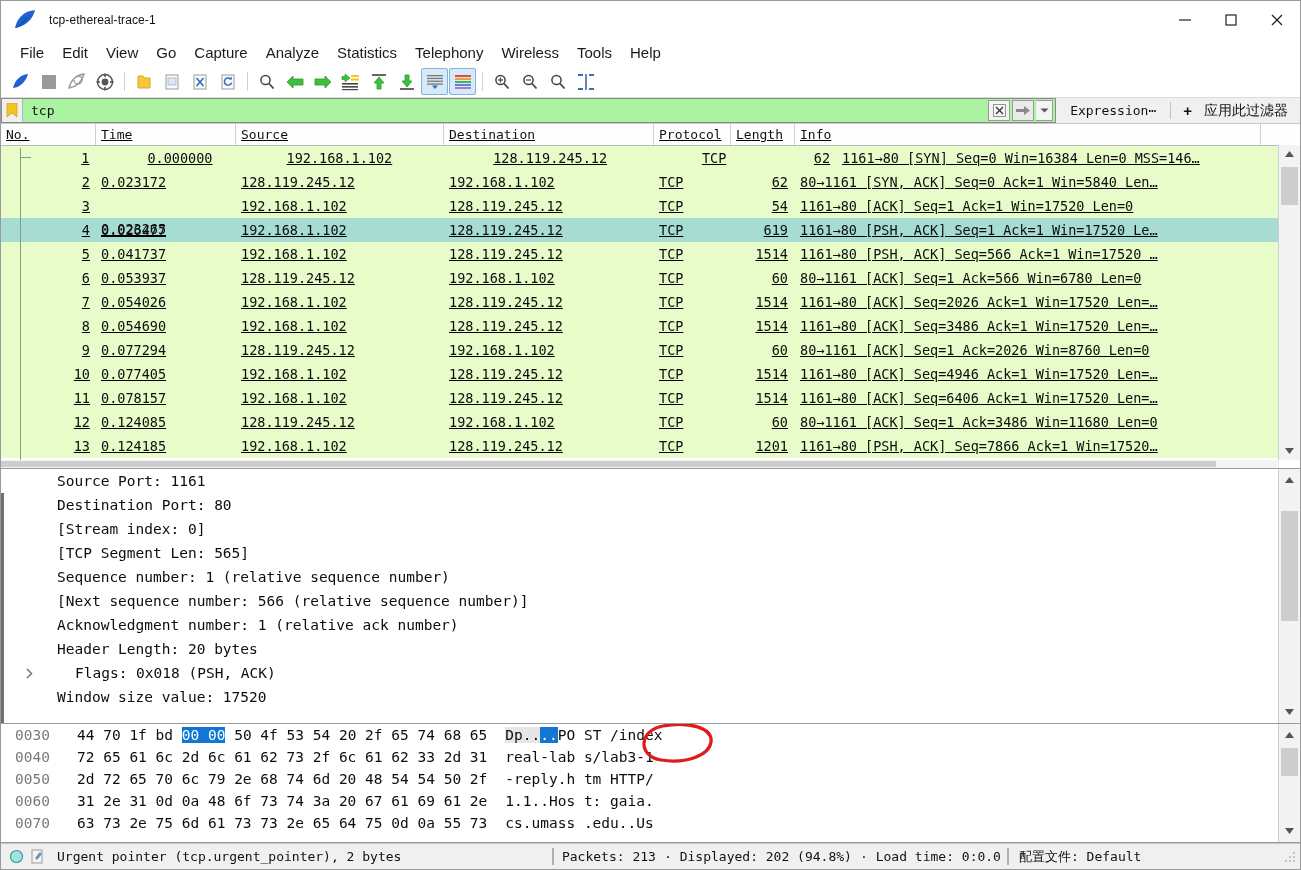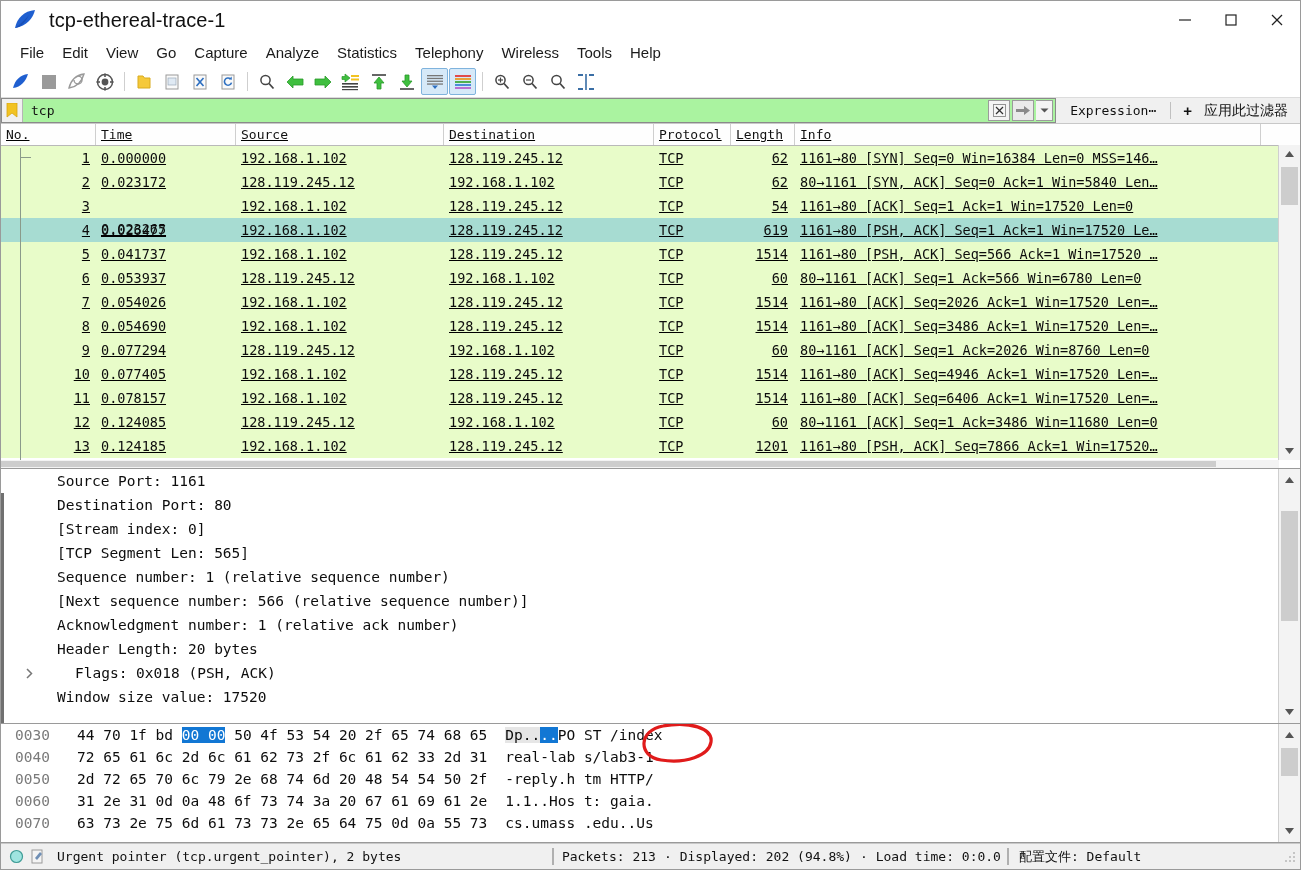--- a/index.html
+++ b/index.html
@@ -16,21 +16,21 @@
     display:flex;flex-direction:column;
   }
 
   
   .titlebar{
     height:38px;flex:0 0 38px;display:flex;align-items:center;
     background:#ffffff;
   }
   .title-icon{width:26px;height:22px;margin-left:12px;margin-right:10px;position:relative;}
   .title-text{
-    font-size:20px;color:#111;letter-spacing:.1px;
+    font-size:12px;color:#111;letter-spacing:.1px;
   }
   .winbtns{margin-left:auto;display:flex;height:38px;}
   .winbtn{
     width:46px;height:38px;display:flex;align-items:center;justify-content:center;
     font-size:15px;color:#222;
   }
   .winbtn svg{display:block;}
 
   
   .menubar{
@@ -418,21 +418,21 @@
         <div class="colh" style="width: 210px;">Destination</div>
         <div class="colh" style="width: 77px;">Protocol</div>
         <div class="colh" style="width: 64px;">Length</div>
         <div class="colh" style="width: 466px;">Info</div>
       </div>
     <div class="rows" id="packet-rows">
       <div class="tree-spine"></div>
       <div class="tree-tick"></div>
     <div class="prow">
           <div class="cell num" style="width: 95px;">1</div>
-          <div class="cell" style="width: 140px;">0.000000</div>
+          <div class="cell" style="width: 140px; margin-left: 47px;">0.000000</div>
           <div class="cell" style="width: 208px;">192.168.1.102</div>
           <div class="cell" style="width: 210px;">128.119.245.12</div>
           <div class="cell" style="width: 77px;">TCP</div>
           <div class="cell len" style="width: 64px;">62</div>
           <div class="cell" style="width: 466px;">1161→80 [SYN] Seq=0 Win=16384 Len=0 MSS=146…</div>
         </div>
         <div class="prow">
           <div class="cell num" style="width: 95px;">2</div>
           <div class="cell" style="width: 140px;">0.023172</div>
           <div class="cell" style="width: 208px;">128.119.245.12</div>

